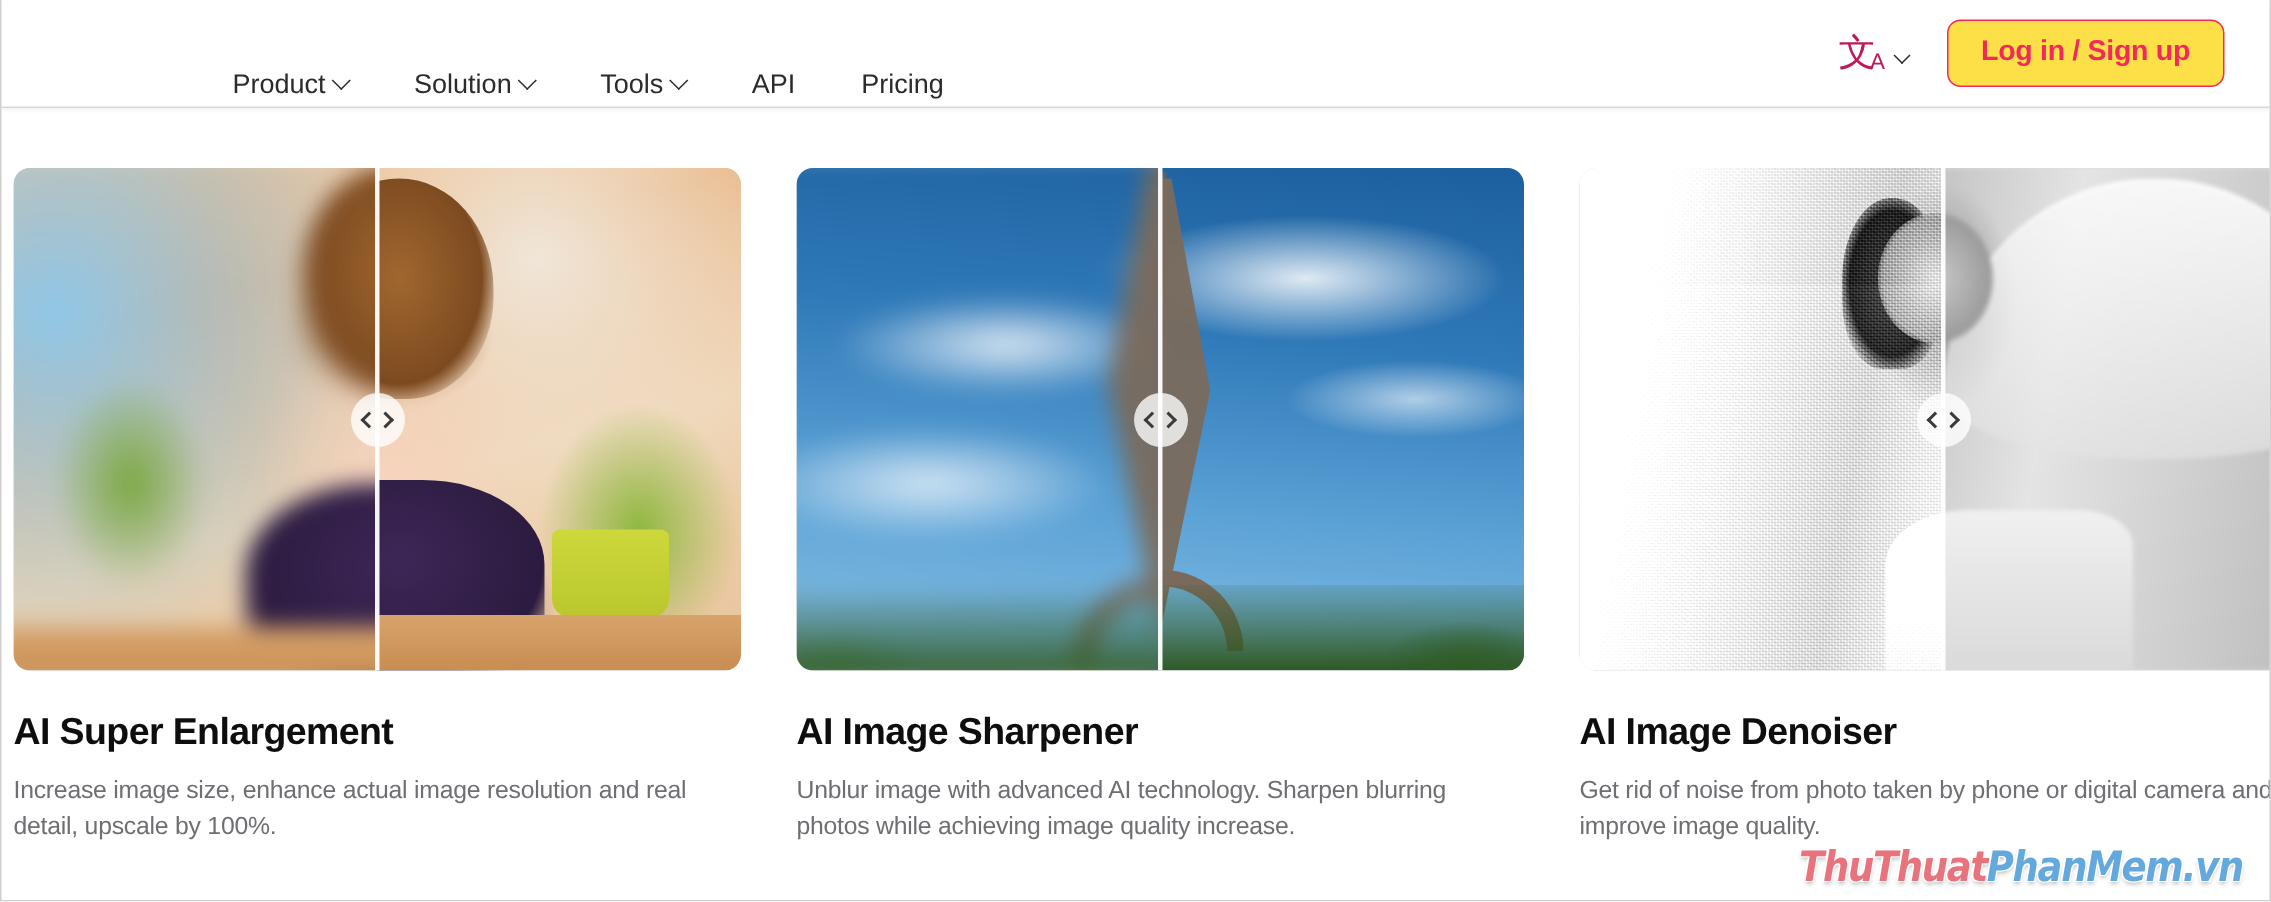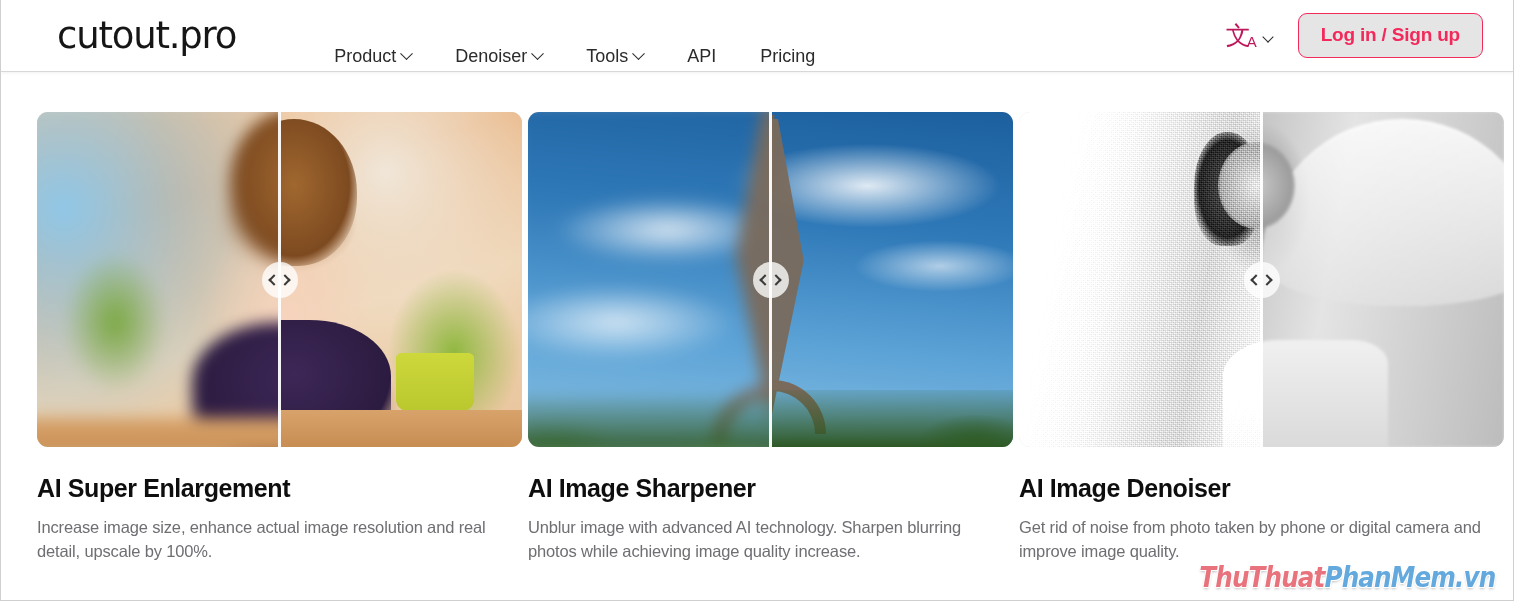--- a/index.html
+++ b/index.html
@@ -101,37 +101,36 @@
     width: 8px;
     height: 8px;
     border-right: 1.6px solid #2b2b2b;
     border-bottom: 1.6px solid #2b2b2b;
     transform: rotate(45deg);
     margin-bottom: 8px;
   }
   .login-btn {
     border: 1.6px solid #f2295b;
     color: #f2295b;
-    background: #e5e5e5;
+    background: #fde047;
     border-radius: 9px;
     font-size: 19px;
     font-weight: 700;
     letter-spacing: -0.2px;
     padding: 10px 22px 11px;
     cursor: pointer;
     white-space: nowrap;
     font-family: "Liberation Sans", sans-serif;
   }
 
   
   .cards {
     display: flex;
-    gap: 6px;
+    gap: 37px;
     padding: 41px 9px 0 8px;
-    justify-content: flex-end;
   }
   .card { width: 485px; }
 
   .compare {
     position: relative;
     width: 485px;
     height: 335px;
     border-radius: 11px;
     overflow: hidden;
     background: #ddd;
@@ -339,31 +338,30 @@
   .wm-a { color: #e8737c; }
   .wm-b { color: #63a9de; }
 </style>
 </head>
 <body>
 
 <div class="page">
 
   <header class="header">
 
-    <div class="logo">cutout.pro</div>
 
     <nav class="nav">
 
       <div class="nav-item">
         <span>Product</span>
         <span class="chev"></span>
       </div>
 
       <div class="nav-item">
-        <span>Denoiser</span>
+        <span>Solution</span>
         <span class="chev"></span>
       </div>
 
       <div class="nav-item">
         <span>Tools</span>
         <span class="chev"></span>
       </div>
 
       <div class="nav-item">
         <span>API</span>

